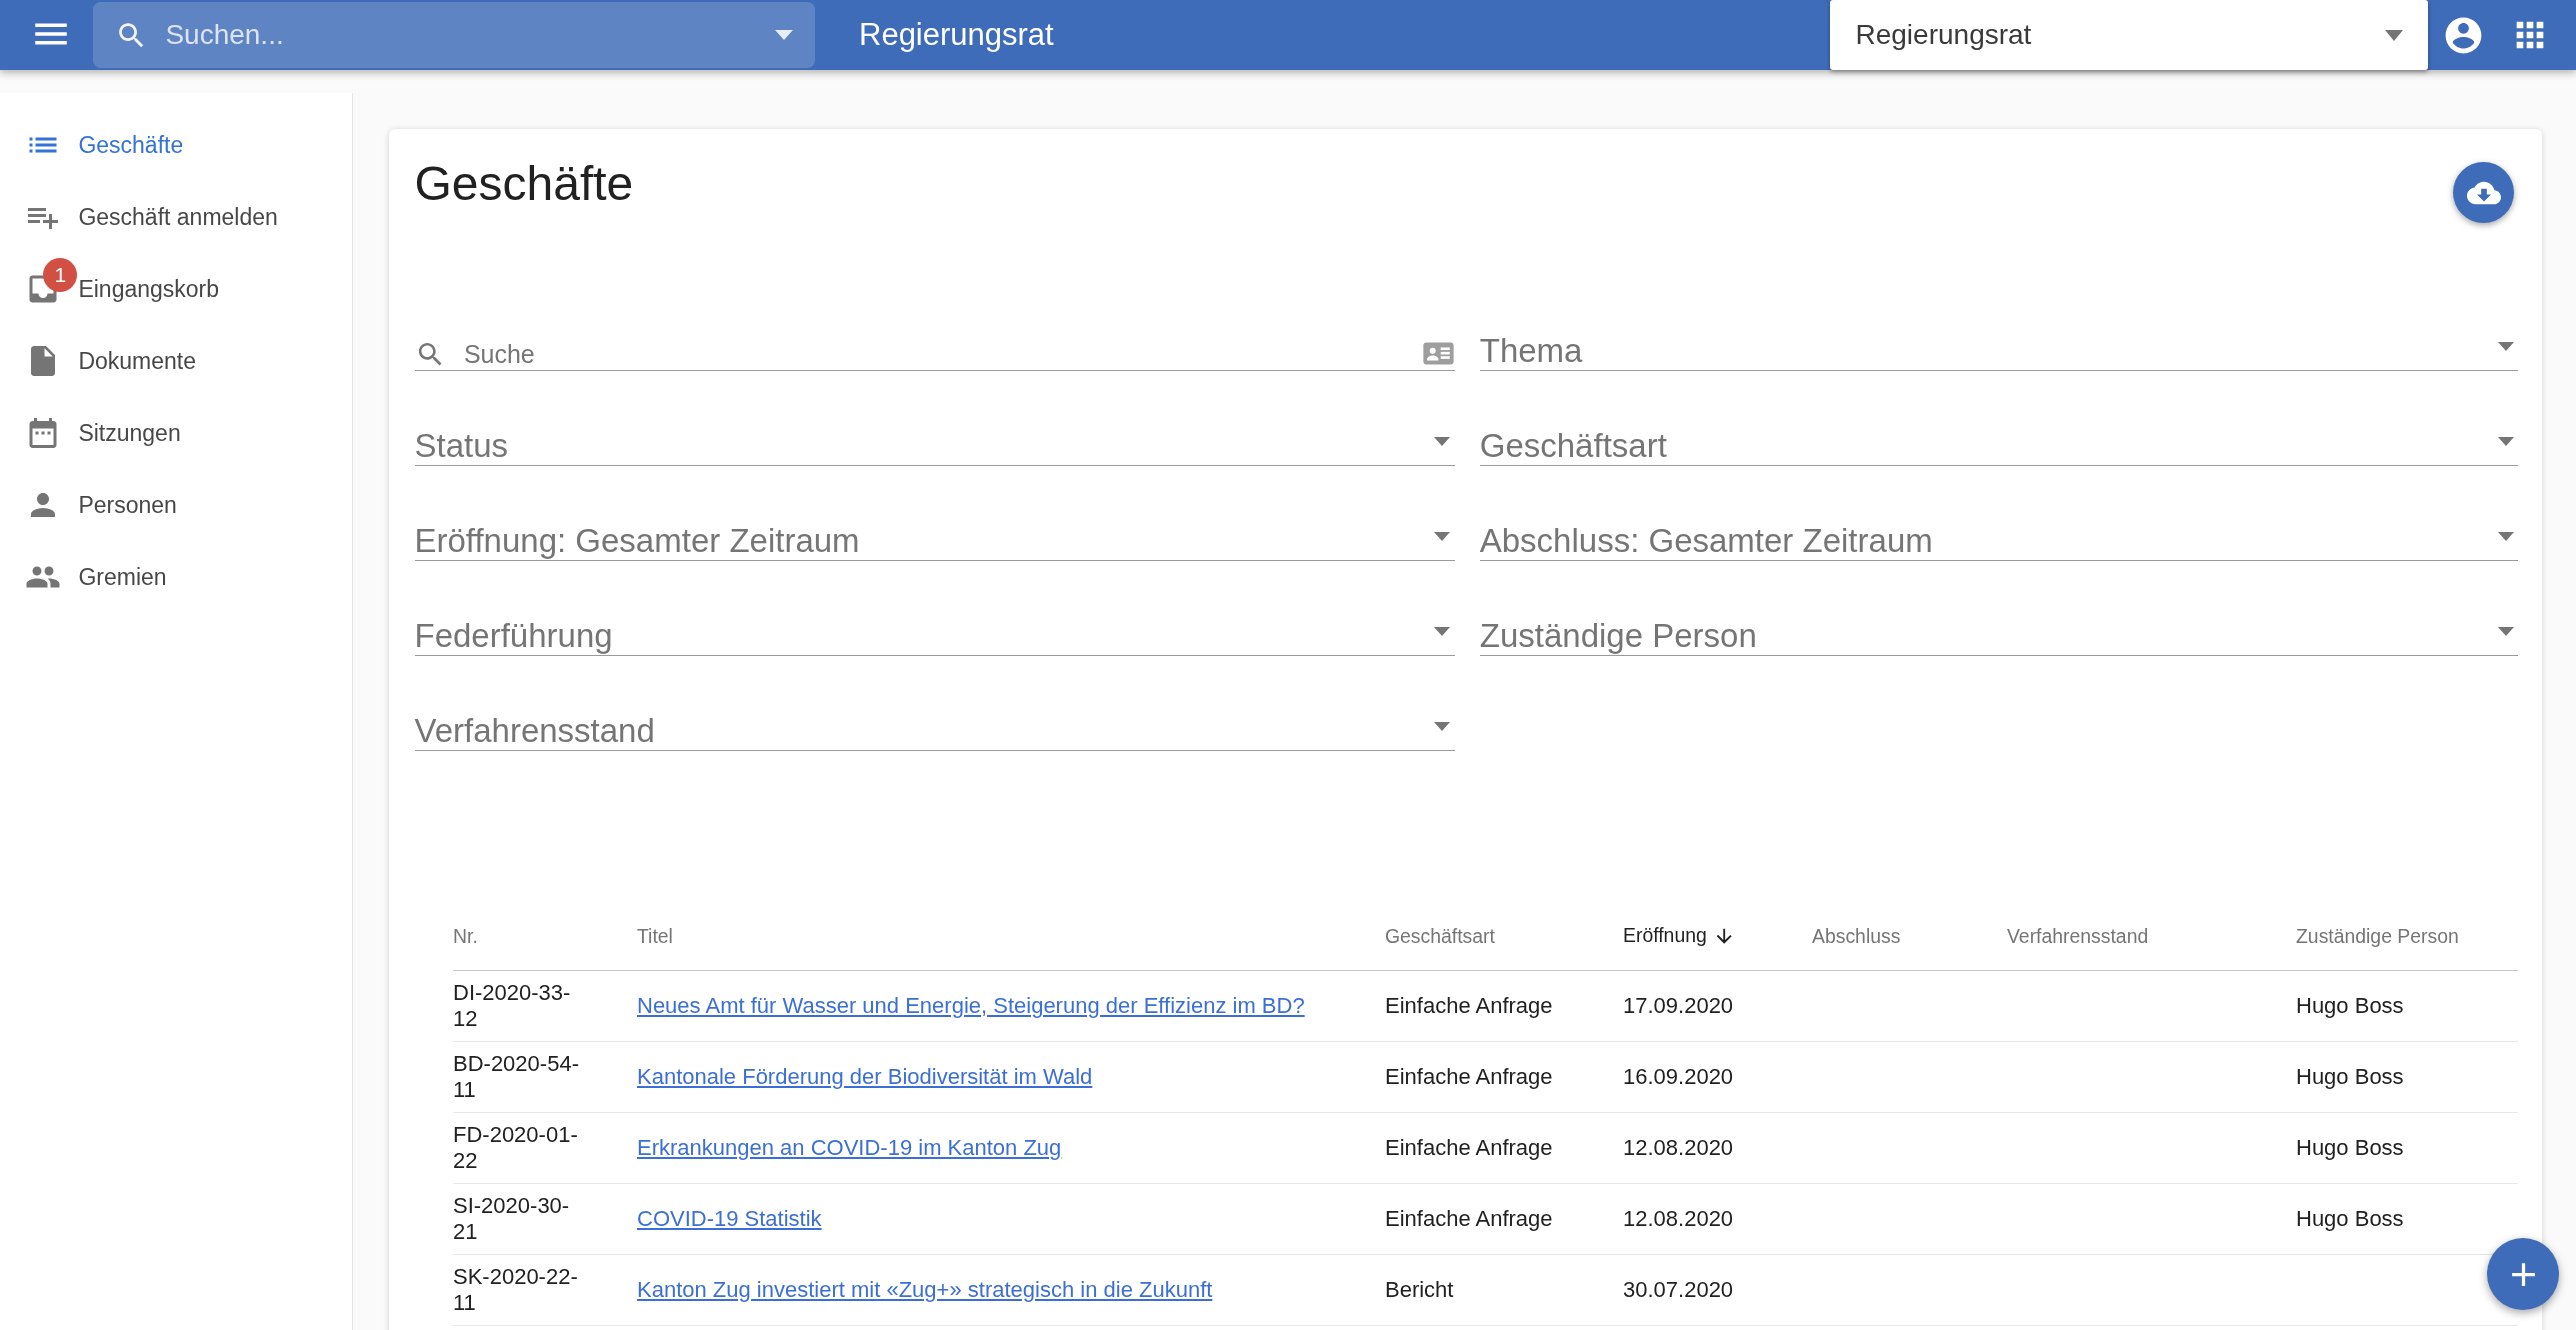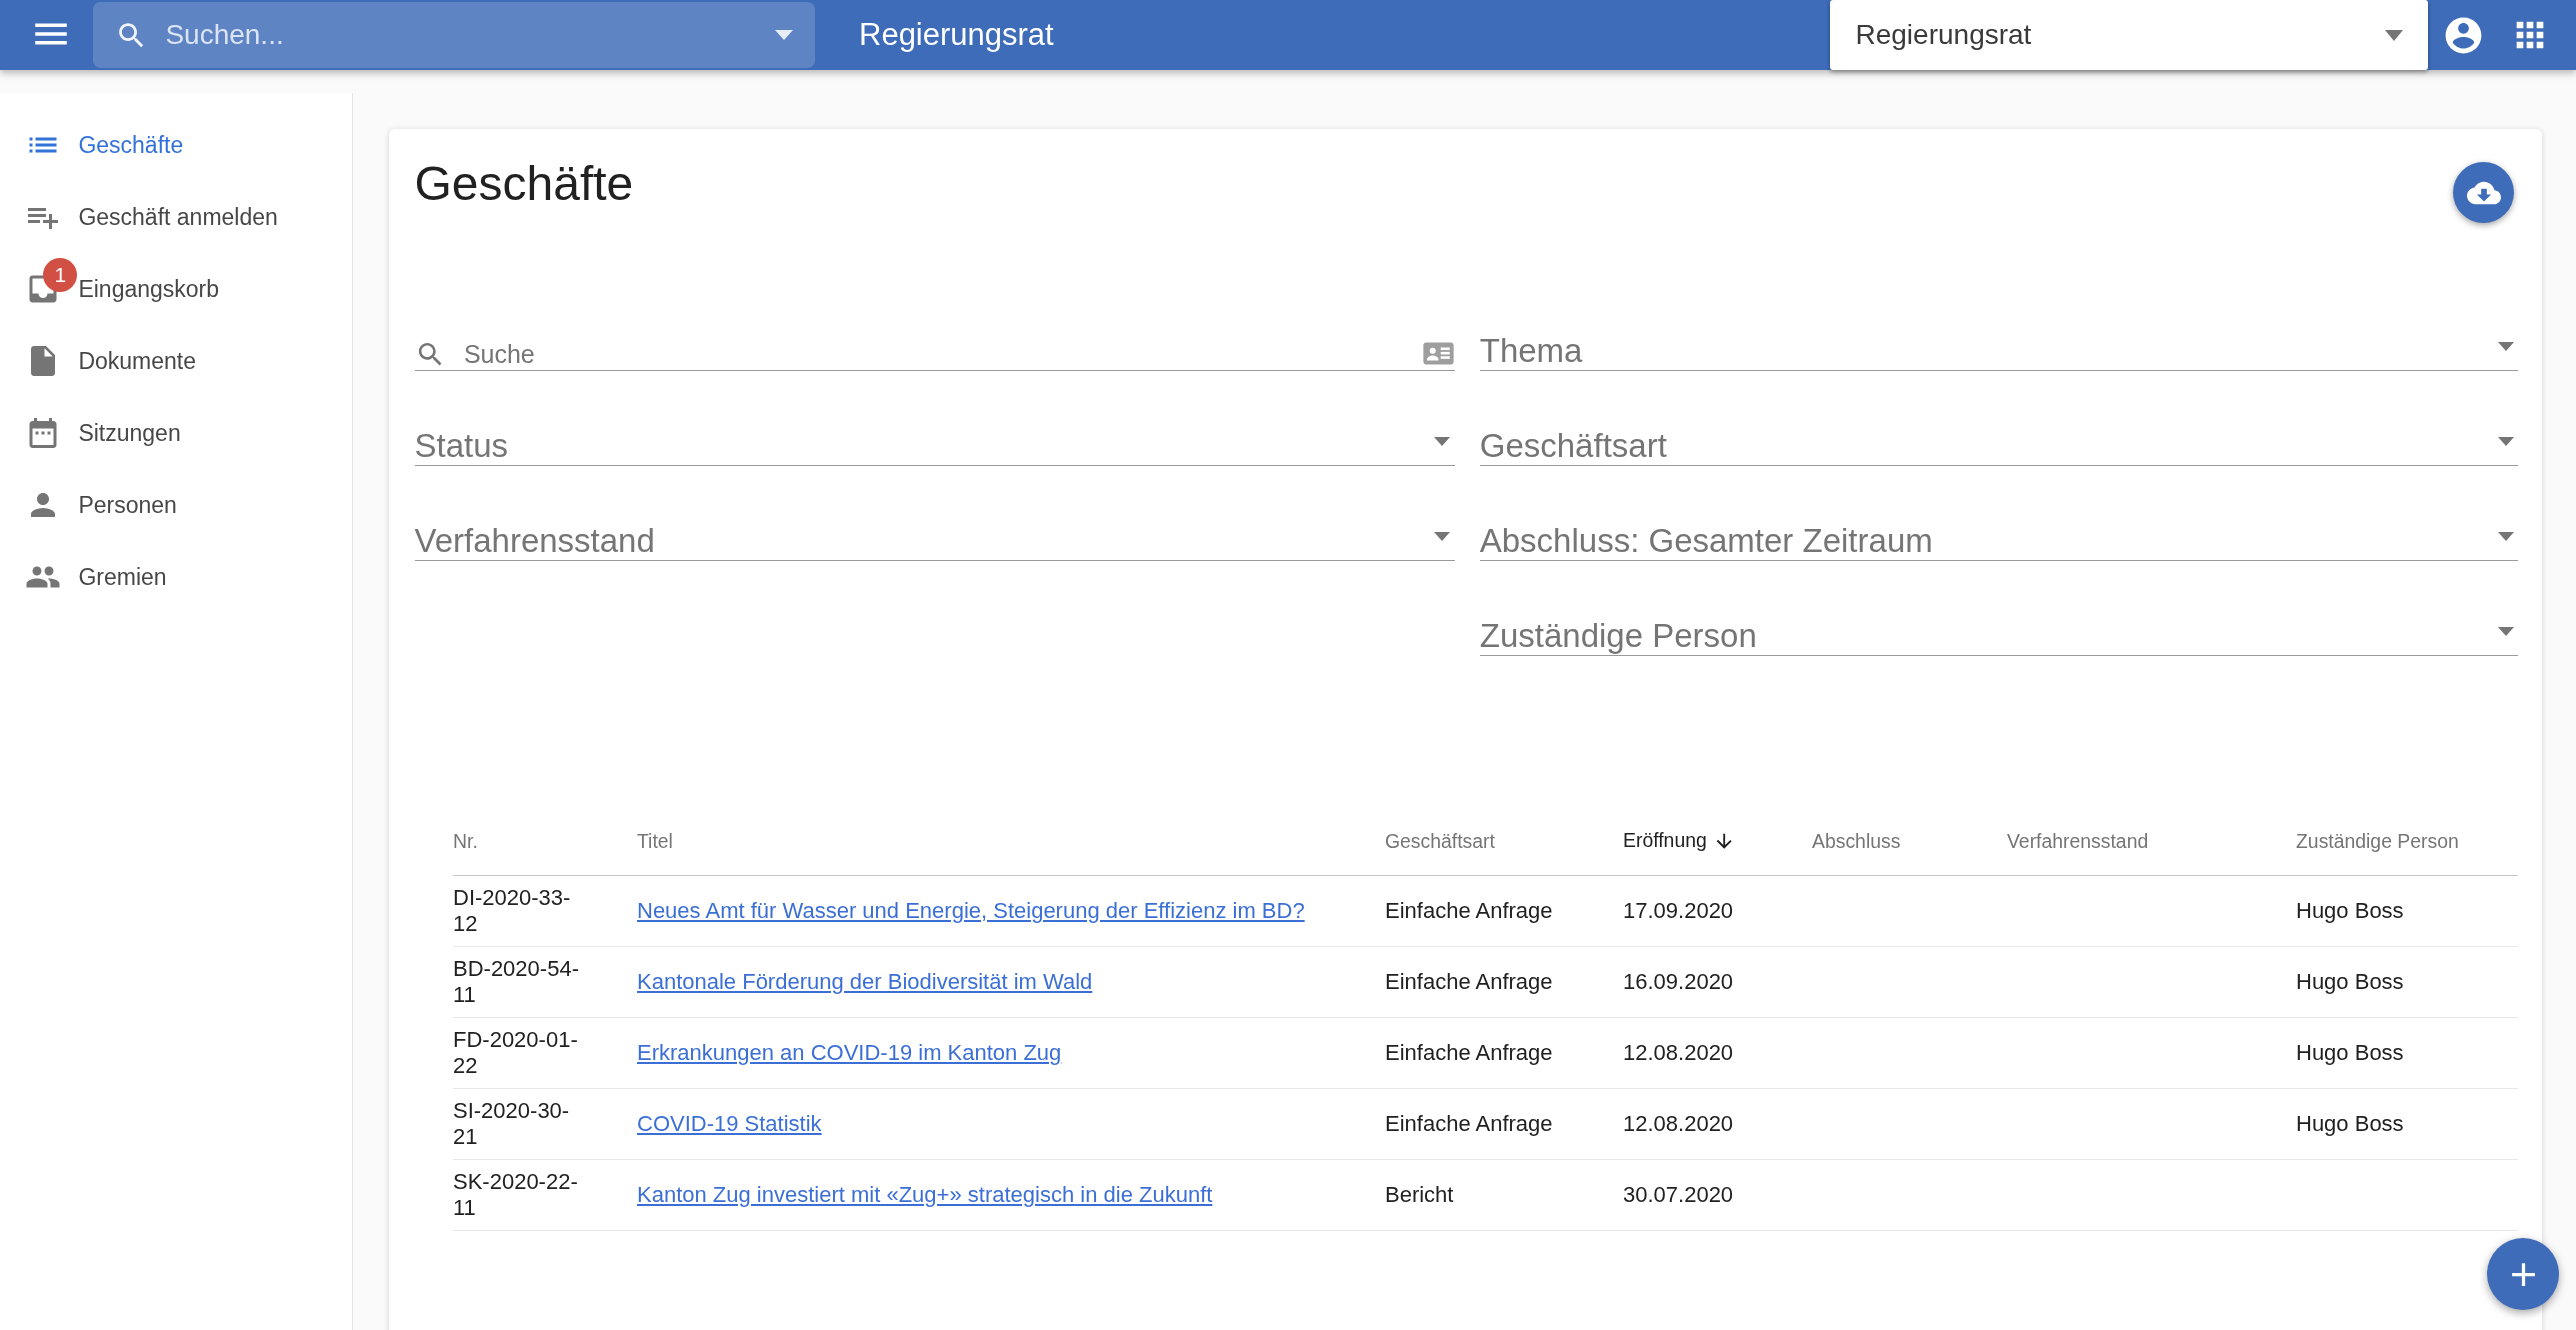--- a/index.html
+++ b/index.html
@@ -247,20 +247,28 @@
                 <rect x="13.6" y="10.8" width="6.6" height="1.9" fill="#fff"></rect>
                 <rect x="13.6" y="14" width="6.6" height="1.9" fill="#fff"></rect>
               </svg>
             </span>
           </div>
           <div class="field">
             <span class="flabel">Status</span>
             <span class="dd"></span>
           </div>
           <div class="field">
+            <span class="flabel">Eröffnung: Gesamter Zeitraum</span>
+            <span class="dd"></span>
+          </div>
+          <div class="field gap">
+            <span class="flabel">Federführung</span>
+            <span class="dd"></span>
+          </div>
+          <div class="field">
             <span class="flabel">Verfahrensstand</span>
             <span class="dd"></span>
           </div>
         </div>
         <div class="fcol">
           <div class="field">
             <span class="flabel">Thema</span>
             <span class="dd"></span>
           </div>
           <div class="field">

